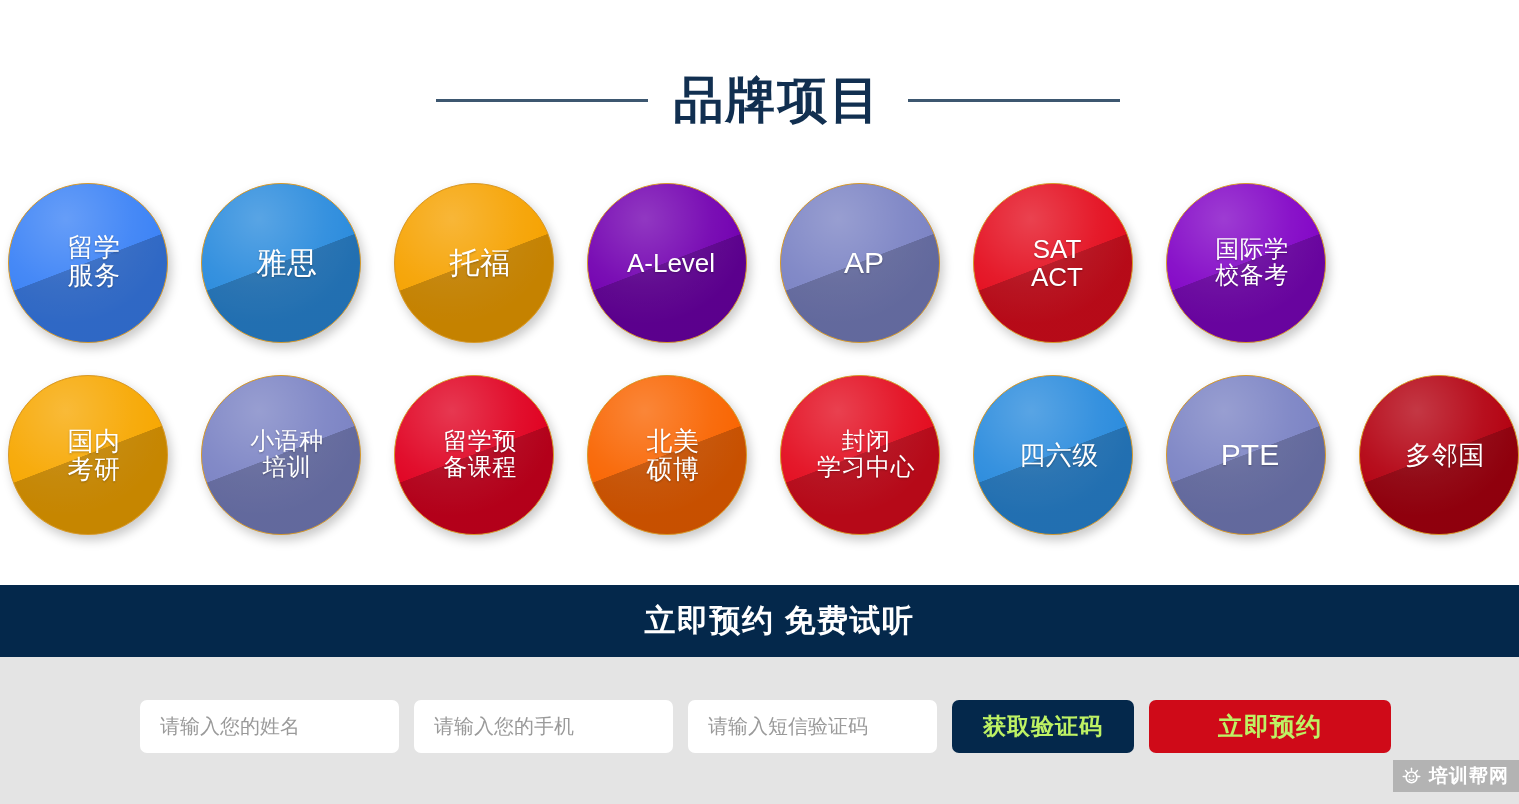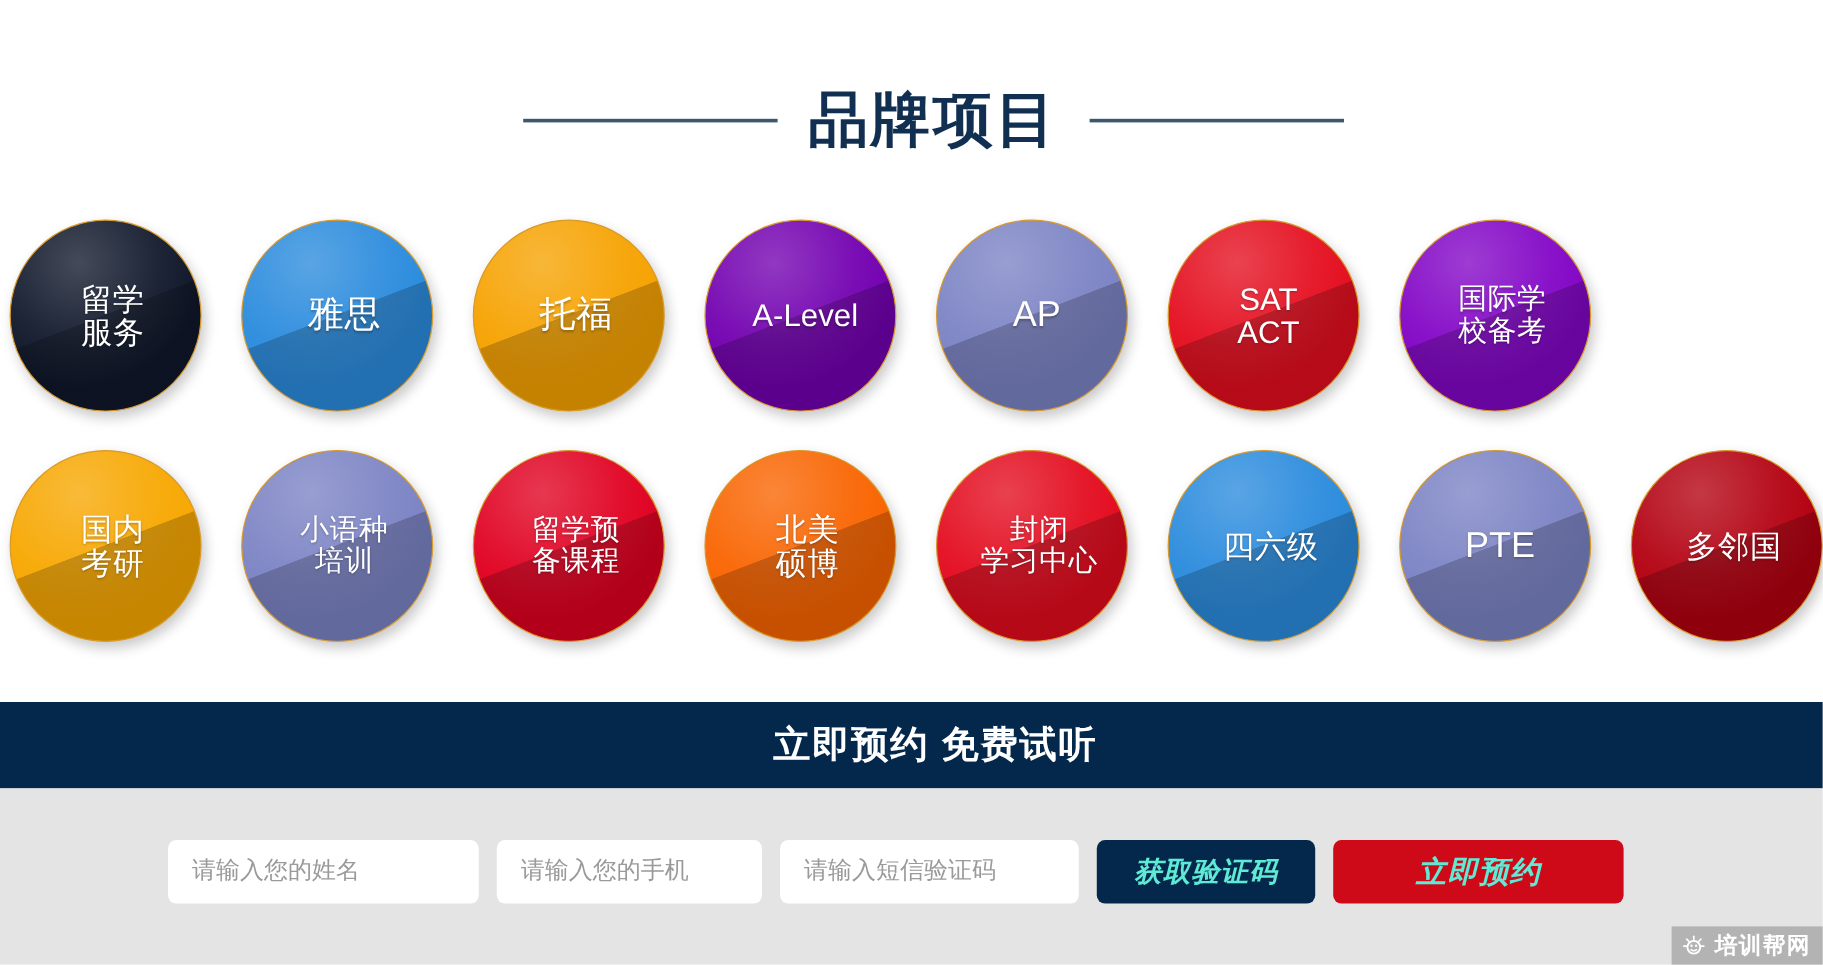--- a/index.html
+++ b/index.html
@@ -112,21 +112,21 @@
     text-align: center;
     font-size: 30px;
     line-height: 1.08;
     font-weight: 400;
     letter-spacing: 0.5px;
     white-space: pre-line;
     text-shadow: 0 1px 2px rgba(0,0,0,0.28);
     padding-left: 12px;
   }
   .circle-label.sm { font-size: 26px; }
-  .circle-label.xs { font-size: 24px; }
+  .circle-label.xs { font-size: 24px; font-family: Liberation Serif, serif; }
   .circle-label.lat { padding-left: 8px; letter-spacing: 0px; }
 
   
   .cta-banner {
     position: absolute;
     left: 0;
     top: 585px;
     width: 1519px;
     height: 72px;
     background: #04284b;
@@ -165,46 +165,45 @@
     border: none;
     border-radius: 7px;
     font-size: 20px;
     color: #3b3b3b;
     font-family: "Liberation Sans", "DejaVu Sans", sans-serif;
     padding: 0 20px;
     outline: none;
   }
   .fld::placeholder { color: #9a9a9a; }
   .fld.name { width: 259px; }
-  .fld.phone { width: 221px; }
+  .fld.phone { width: 259px; }
   .fld.code { width: 249px; }
 
   .btn {
     height: 53px;
     border: none;
     border-radius: 7px;
     font-size: 23px;
     font-weight: bold;
-    color: #5eead4;
+    color: #bef264;
     font-family: "Liberation Sans", "DejaVu Sans", sans-serif;
     cursor: pointer;
     letter-spacing: 1px;
     display: flex;
     align-items: center;
     justify-content: center;
-    font-style: italic;
   }
   .btn-getcode { width: 182px; background: #04284b; }
   .btn-submit  { width: 242px; background: #cf0a18; font-size: 25px; }
 
   
   .watermark {
     position: absolute;
     right: 0px;
-    bottom: 0px;
+    bottom: 12px;
     height: 32px;
     padding: 0 10px 0 8px;
     background: #b3b3b3;
     display: flex;
     align-items: center;
     gap: 7px;
   }
   .wm-icon {
     width: 21px; height: 21px;
     display: block;
@@ -223,21 +222,21 @@
 <div id="page">
 
   <div class="title-row">
     <div class="title-rule" style="background: rgb(61, 87, 112);"></div>
     <div class="title-text" style="color: rgb(17, 47, 80);">品牌项目</div>
     <div class="title-rule" style="background: rgb(61, 87, 112);"></div>
   </div>
 
   <div class="grid">
     <div class="grid-row">
-      <div class="circle" style="background: #0f172a;">
+      <div class="circle" style="background: #3b82f6; font-family: Liberation Mono, monospace;">
         <div class="circle-label sm">留学
 服务</div>
       </div>
       <div class="circle" style="background: rgb(42, 139, 221);">
         <div class="circle-label">雅思</div>
       </div>
       <div class="circle" style="background: rgb(246, 162, 0);">
         <div class="circle-label">托福</div>
       </div>
       <div class="circle" style="background: rgb(114, 0, 176);">

